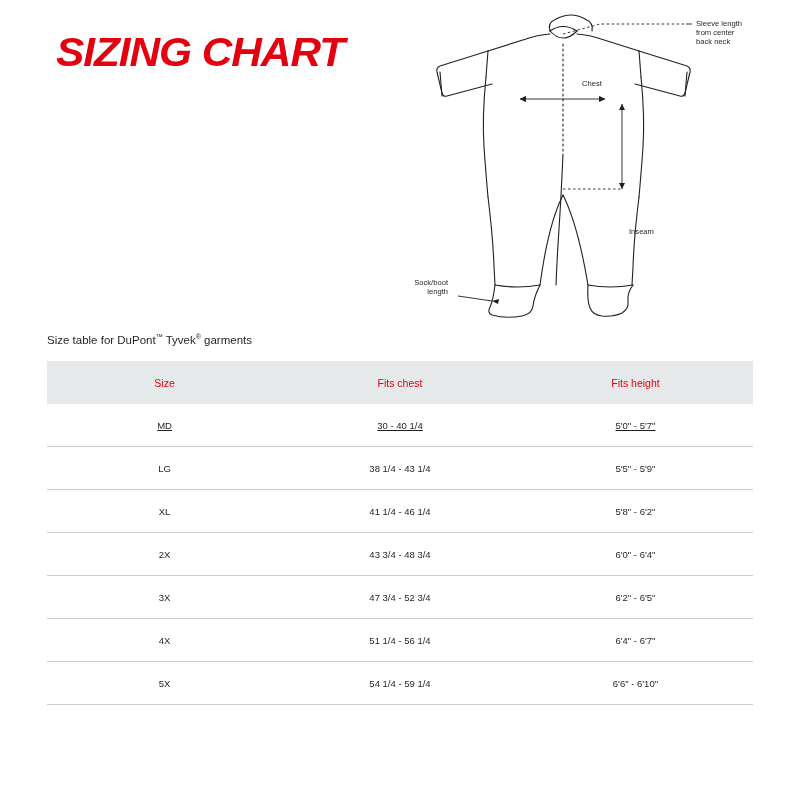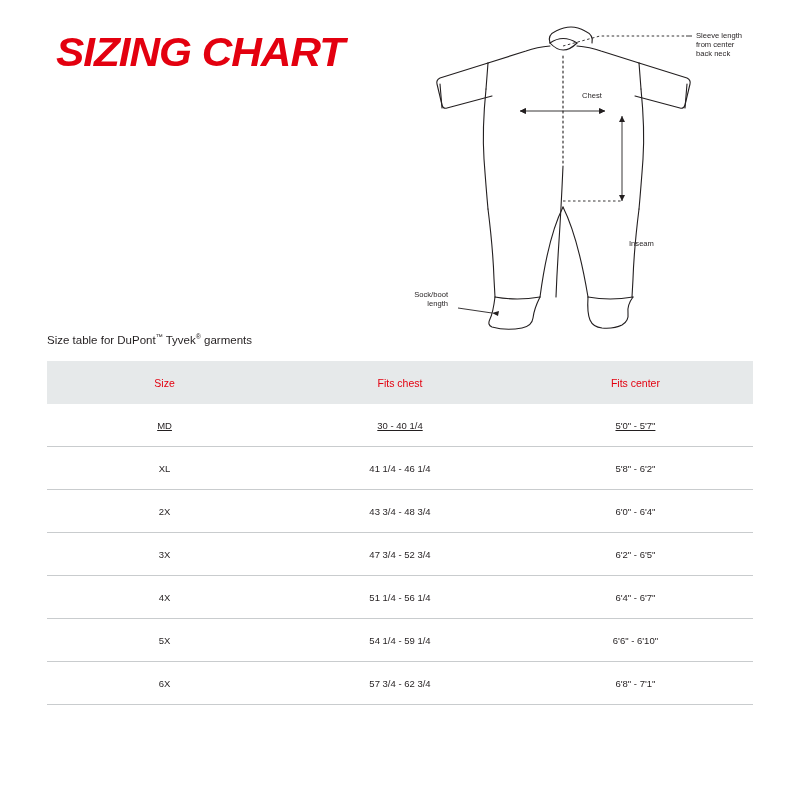--- a/index.html
+++ b/index.html
@@ -33,21 +33,21 @@
     letter-spacing: -1px;
     color: #e3000f;
     transform: scaleX(1.06);
     transform-origin: left top;
   }
 
   
   .diagram {
     position: absolute;
     left: 400px;
-    top: 16px;
+    top: 4px;
     width: 400px;
     height: 320px;
   }
   .diagram svg {
     display: block;
   }
   .diag-label {
     font-family: "Liberation Sans", sans-serif;
     font-size: 7.6px;
     fill: #231f20;
@@ -199,30 +199,35 @@
 
   <div class="table-caption">
     <span>Size table for DuPont</span><sup>™</sup><span> Tyvek</span><sup>®</sup><span> garments</span>
   </div>
 
   <table class="size-table">
     <thead>
       <tr>
         <th class="col-size">Size</th>
         <th class="col-chest">Fits chest</th>
-        <th class="col-height">Fits center</th>
+        <th class="col-height">Fits height</th>
       </tr>
     </thead>
     <tbody>
       <tr>
         <td>MD</td>
         <td>30 - 40 1/4</td>
         <td>5'0" - 5'7"</td>
       </tr>
       <tr>
+        <td>LG</td>
+        <td>38 1/4 - 43 1/4</td>
+        <td>5'5" - 5'9"</td>
+      </tr>
+      <tr>
         <td>XL</td>
         <td>41 1/4 - 46 1/4</td>
         <td>5'8" - 6'2"</td>
       </tr>
       <tr>
         <td>2X</td>
         <td>43 3/4 - 48 3/4</td>
         <td>6'0" - 6'4"</td>
       </tr>
       <tr>
@@ -233,21 +238,16 @@
       <tr>
         <td>4X</td>
         <td>51 1/4 - 56 1/4</td>
         <td>6'4" - 6'7"</td>
       </tr>
       <tr>
         <td>5X</td>
         <td>54 1/4 - 59 1/4</td>
         <td>6'6" - 6'10"</td>
       </tr>
-      <tr>
-        <td>6X</td>
-        <td>57 3/4 - 62 3/4</td>
-        <td>6'8" - 7'1"</td>
-      </tr>
     </tbody>
   </table>
 
 </div>
 
 </body></html>

